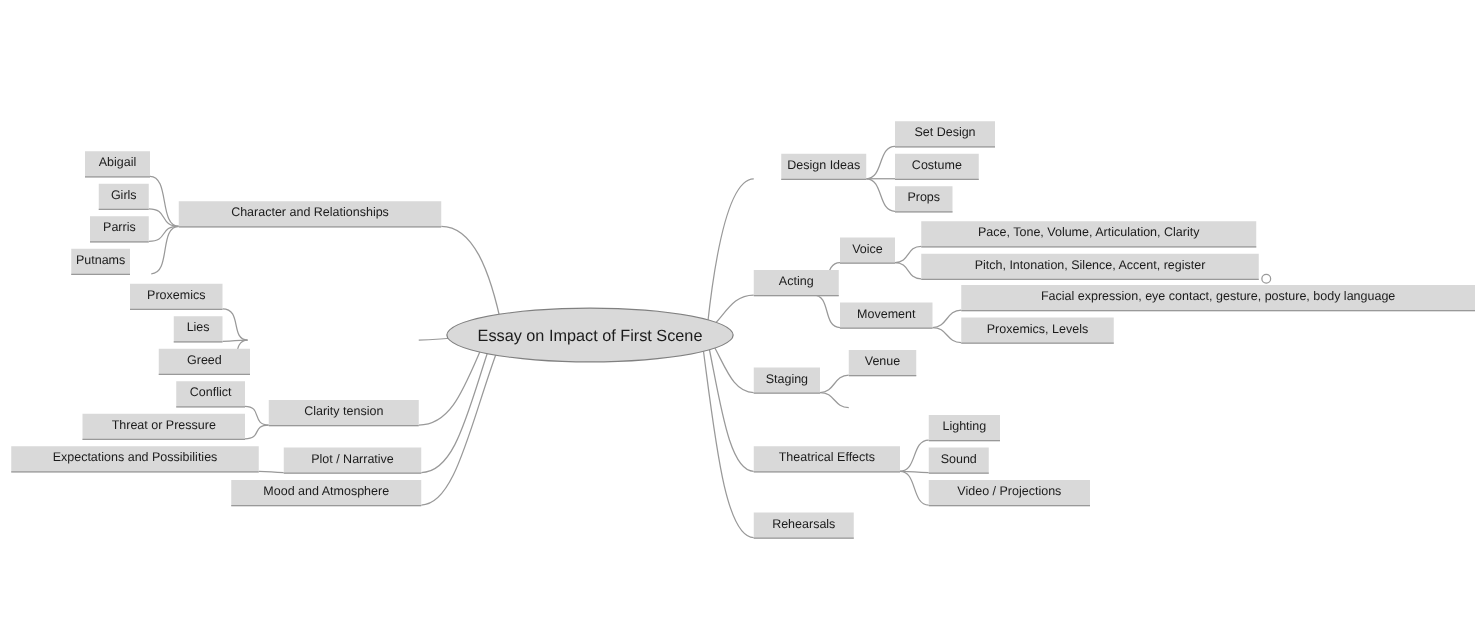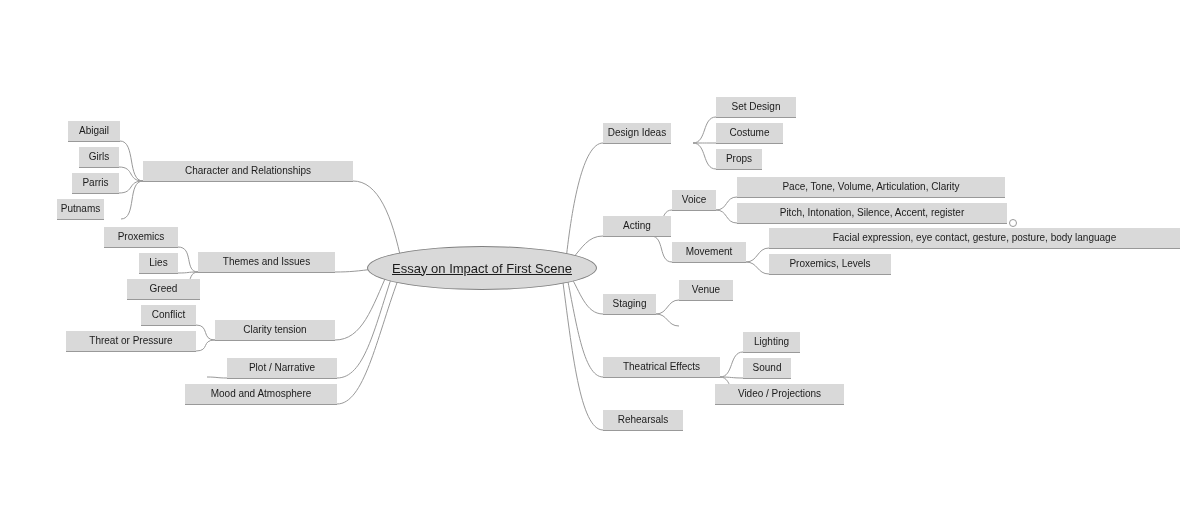--- a/index.html
+++ b/index.html
@@ -11,26 +11,26 @@
   .links{position:absolute;left:0;top:0;width:1180px;height:508px;}
   .connector{fill:none;stroke:var(--line,#999);stroke-width:1;}
   .node{
     position:absolute;height:20px;line-height:20px;box-sizing:content-box;
     text-align:center;font-size:10px;color:var(--text,#1b1b1b);
     background:var(--node_bg,#d9d9d9);
     border-bottom:1px solid var(--line,#999);
     white-space:nowrap;overflow:visible;cursor:default;
   }
   .root{
-    position:absolute;left:367px;top:246px;width:228px;height:42px;
+    position:absolute;left:357px;top:246px;width:228px;height:42px;
     background:var(--root_fill,#d9d9d9);
     border:1px solid var(--root_stroke,#808080);
     border-radius:50%;
     display:flex;align-items:center;justify-content:center;
-    font-size:13px;color:var(--text,#1b1b1b);cursor:default;text-decoration:underline;
+    font-size:13px;color:var(--text,#1b1b1b);cursor:default;
   }
 </style>
 </head>
 <body>
 
 <div class="canvas">
 
   <svg class="links" viewBox="0 0 1180 508">
 
     <path class="connector" d="M353,181 C378,181 392,215 402,264"></path>
@@ -70,51 +70,51 @@
     <path class="connector" d="M720,377 C734,377 729,352 743,352"></path>
     <path class="connector" d="M720,377 C732,377 731,378 743,378"></path>
     <path class="connector" d="M720,377 C734,377 729,404 743,404"></path>
 
     <circle cx="1013" cy="223" r="3.5" fill="#ffffff" stroke="var(--line,#999)" stroke-width="1"></circle>
   </svg>
 
   <div class="root">Essay on Impact of First Scene</div>
 
   <div class="node" style="left:143px;top:161px;width:210px">Character and Relationships</div>
-  <div class="node" style="left:198px;top:252px;width:137px">Themes and Issues</div>
   <div class="node" style="left:215px;top:320px;width:120px">Clarity tension</div>
   <div class="node" style="left:227px;top:358px;width:110px">Plot / Narrative</div>
   <div class="node" style="left:185px;top:384px;width:152px">Mood and Atmosphere</div>
 
   <div class="node" style="left:68px;top:121px;width:52px">Abigail</div>
   <div class="node" style="left:79px;top:147px;width:40px">Girls</div>
   <div class="node" style="left:72px;top:173px;width:47px">Parris</div>
   <div class="node" style="left:57px;top:199px;width:47px">Putnams</div>
   <div class="node" style="left:104px;top:227px;width:74px">Proxemics</div>
   <div class="node" style="left:139px;top:253px;width:39px">Lies</div>
   <div class="node" style="left:127px;top:279px;width:73px">Greed</div>
   <div class="node" style="left:141px;top:305px;width:55px">Conflict</div>
   <div class="node" style="left:66px;top:331px;width:130px">Threat or Pressure</div>
+  <div class="node" style="left:9px;top:357px;width:198px">Expectations and Possibilities</div>
 
-  <div class="node" style="left:603px;top:123px;width:68px">Design Ideas</div>
+  <div class="node" style="left:625px;top:123px;width:68px">Design Ideas</div>
   <div class="node" style="left:603px;top:216px;width:68px">Acting</div>
   <div class="node" style="left:603px;top:294px;width:53px">Staging</div>
   <div class="node" style="left:603px;top:357px;width:117px">Theatrical Effects</div>
   <div class="node" style="left:603px;top:410px;width:80px">Rehearsals</div>
 
   <div class="node" style="left:716px;top:97px;width:80px">Set Design</div>
   <div class="node" style="left:716px;top:123px;width:67px">Costume</div>
   <div class="node" style="left:716px;top:149px;width:46px">Props</div>
 
   <div class="node" style="left:672px;top:190px;width:44px">Voice</div>
   <div class="node" style="left:737px;top:177px;width:268px">Pace, Tone, Volume, Articulation, Clarity</div>
   <div class="node" style="left:737px;top:203px;width:270px">Pitch, Intonation, Silence, Accent, register</div>
   <div class="node" style="left:672px;top:242px;width:74px">Movement</div>
   <div class="node" style="left:769px;top:228px;width:411px">Facial expression, eye contact, gesture, posture, body language</div>
   <div class="node" style="left:769px;top:254px;width:122px">Proxemics, Levels</div>
 
   <div class="node" style="left:679px;top:280px;width:54px">Venue</div>
 
   <div class="node" style="left:743px;top:332px;width:57px">Lighting</div>
   <div class="node" style="left:743px;top:358px;width:48px">Sound</div>
-  <div class="node" style="left:715px;top:384px;width:129px">Video / Projections</div>
+  <div class="node" style="left:743px;top:384px;width:129px">Video / Projections</div>
 
 </div>
 
 </body></html>

